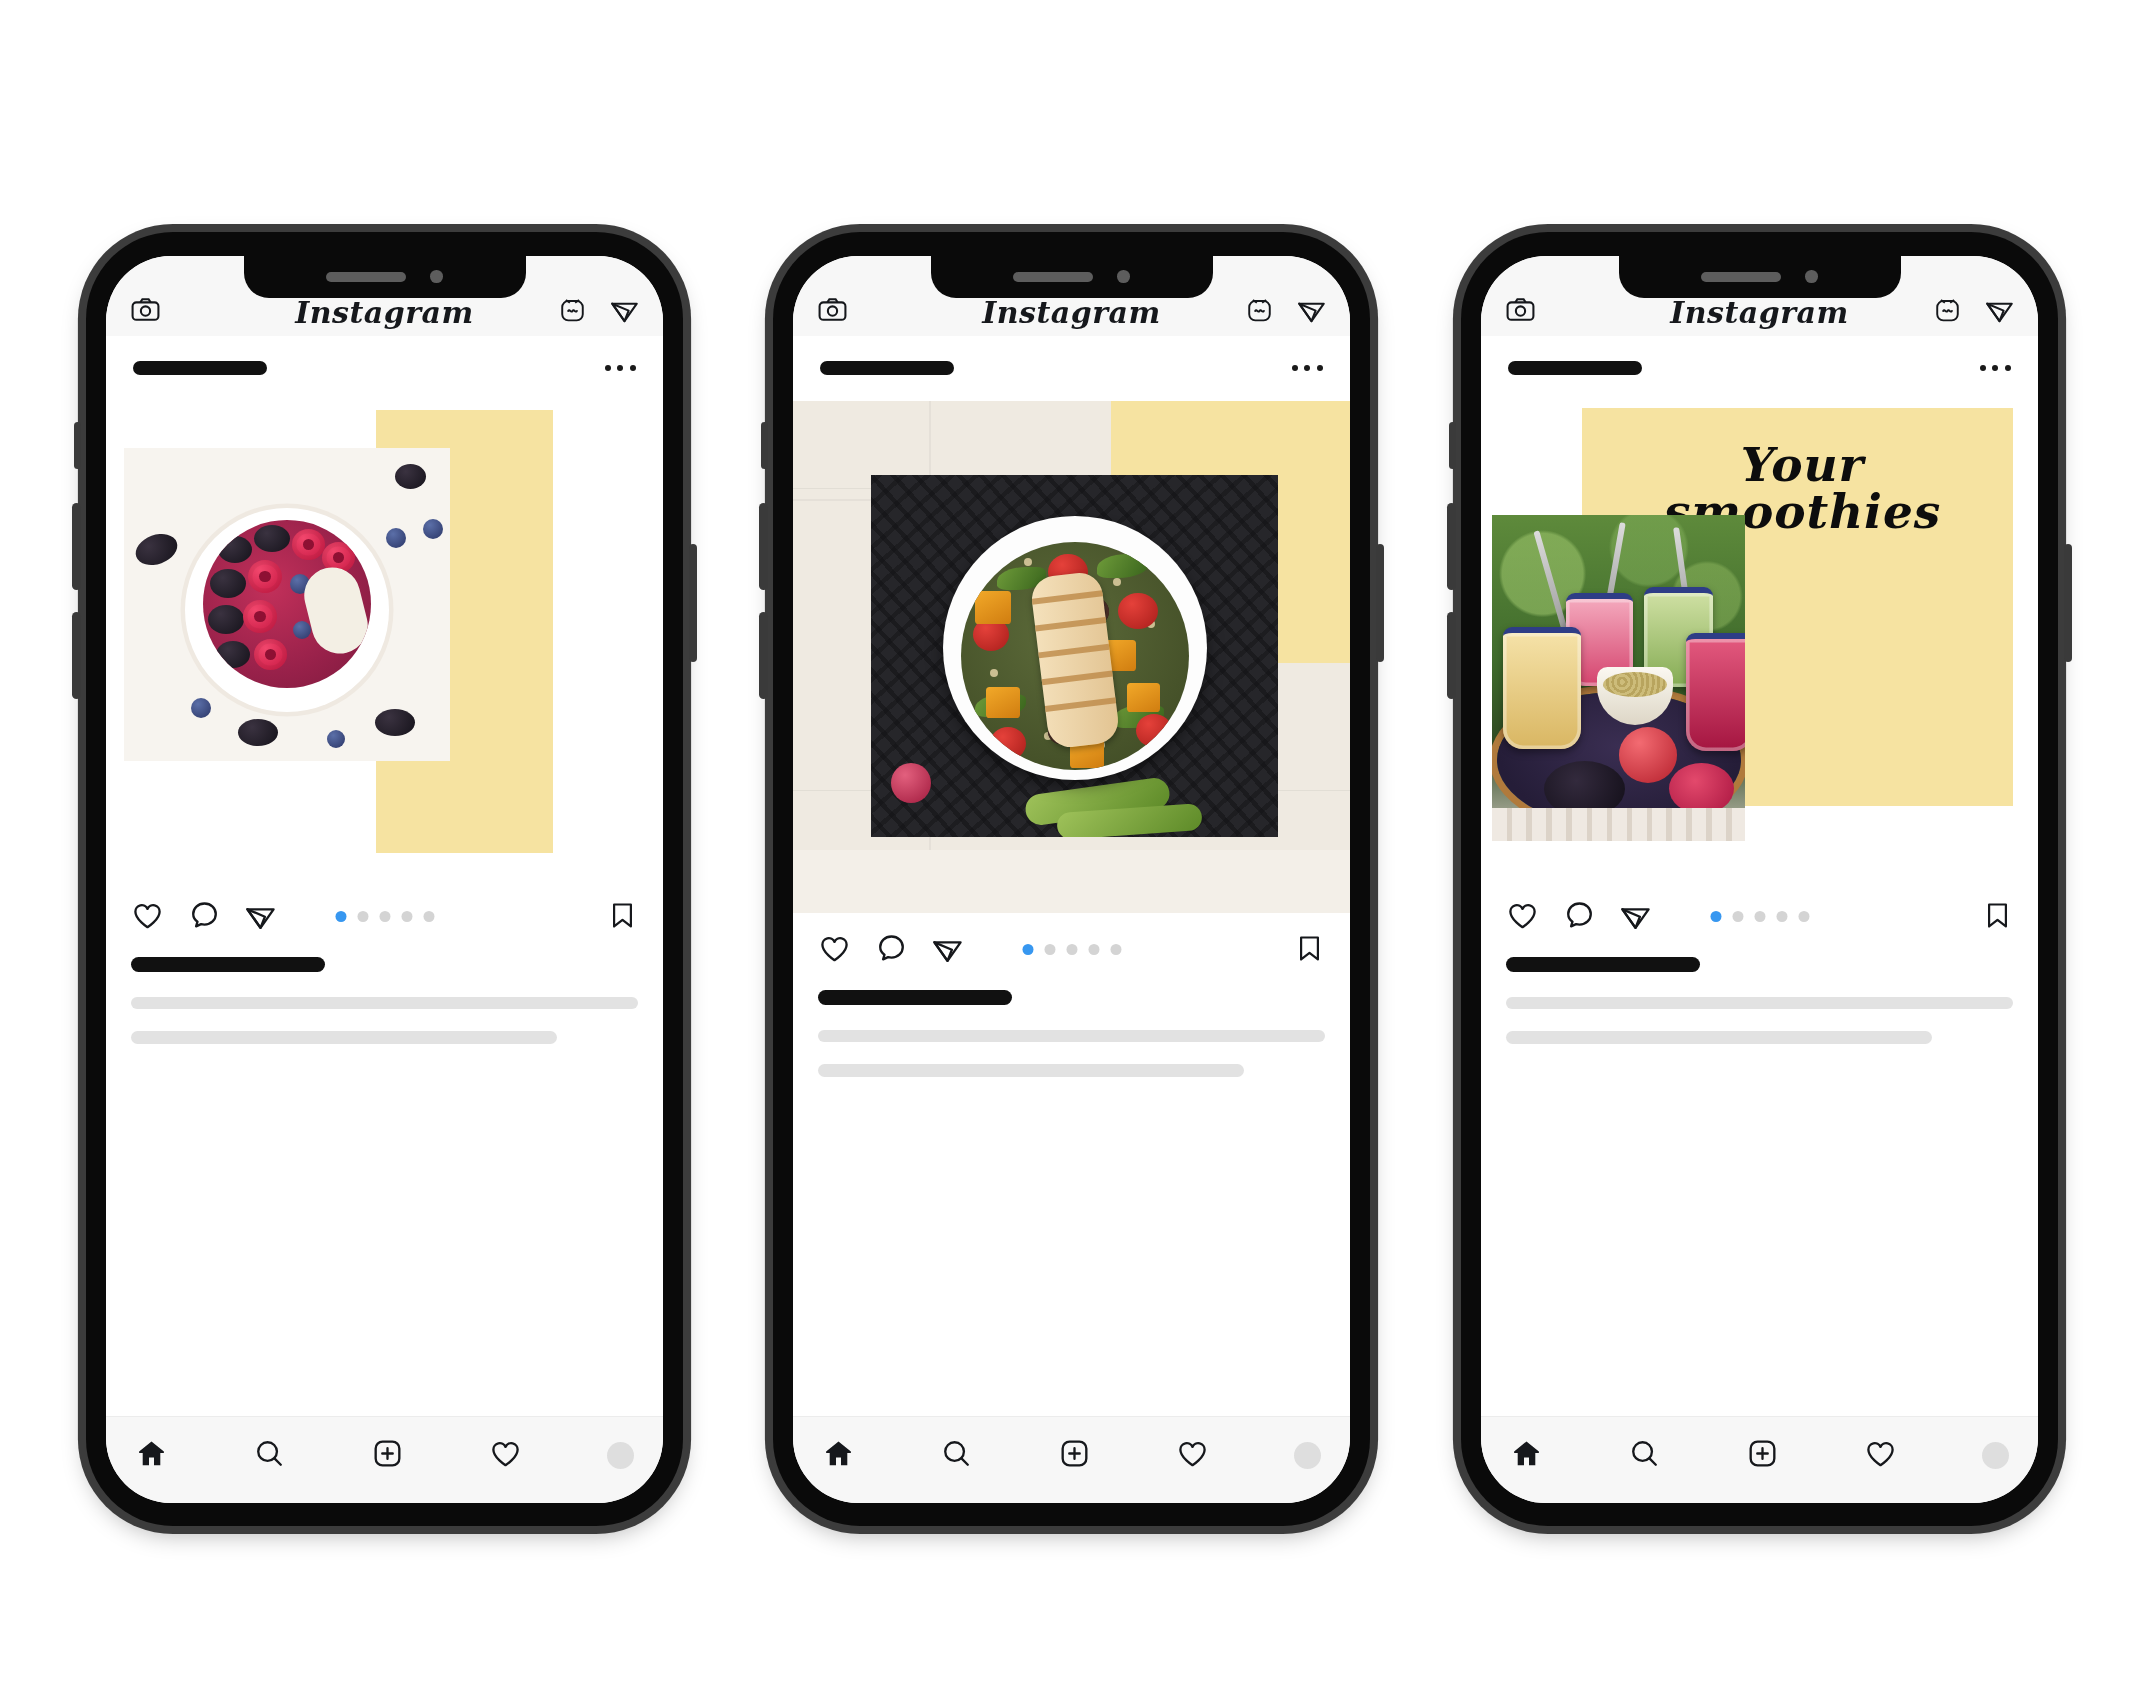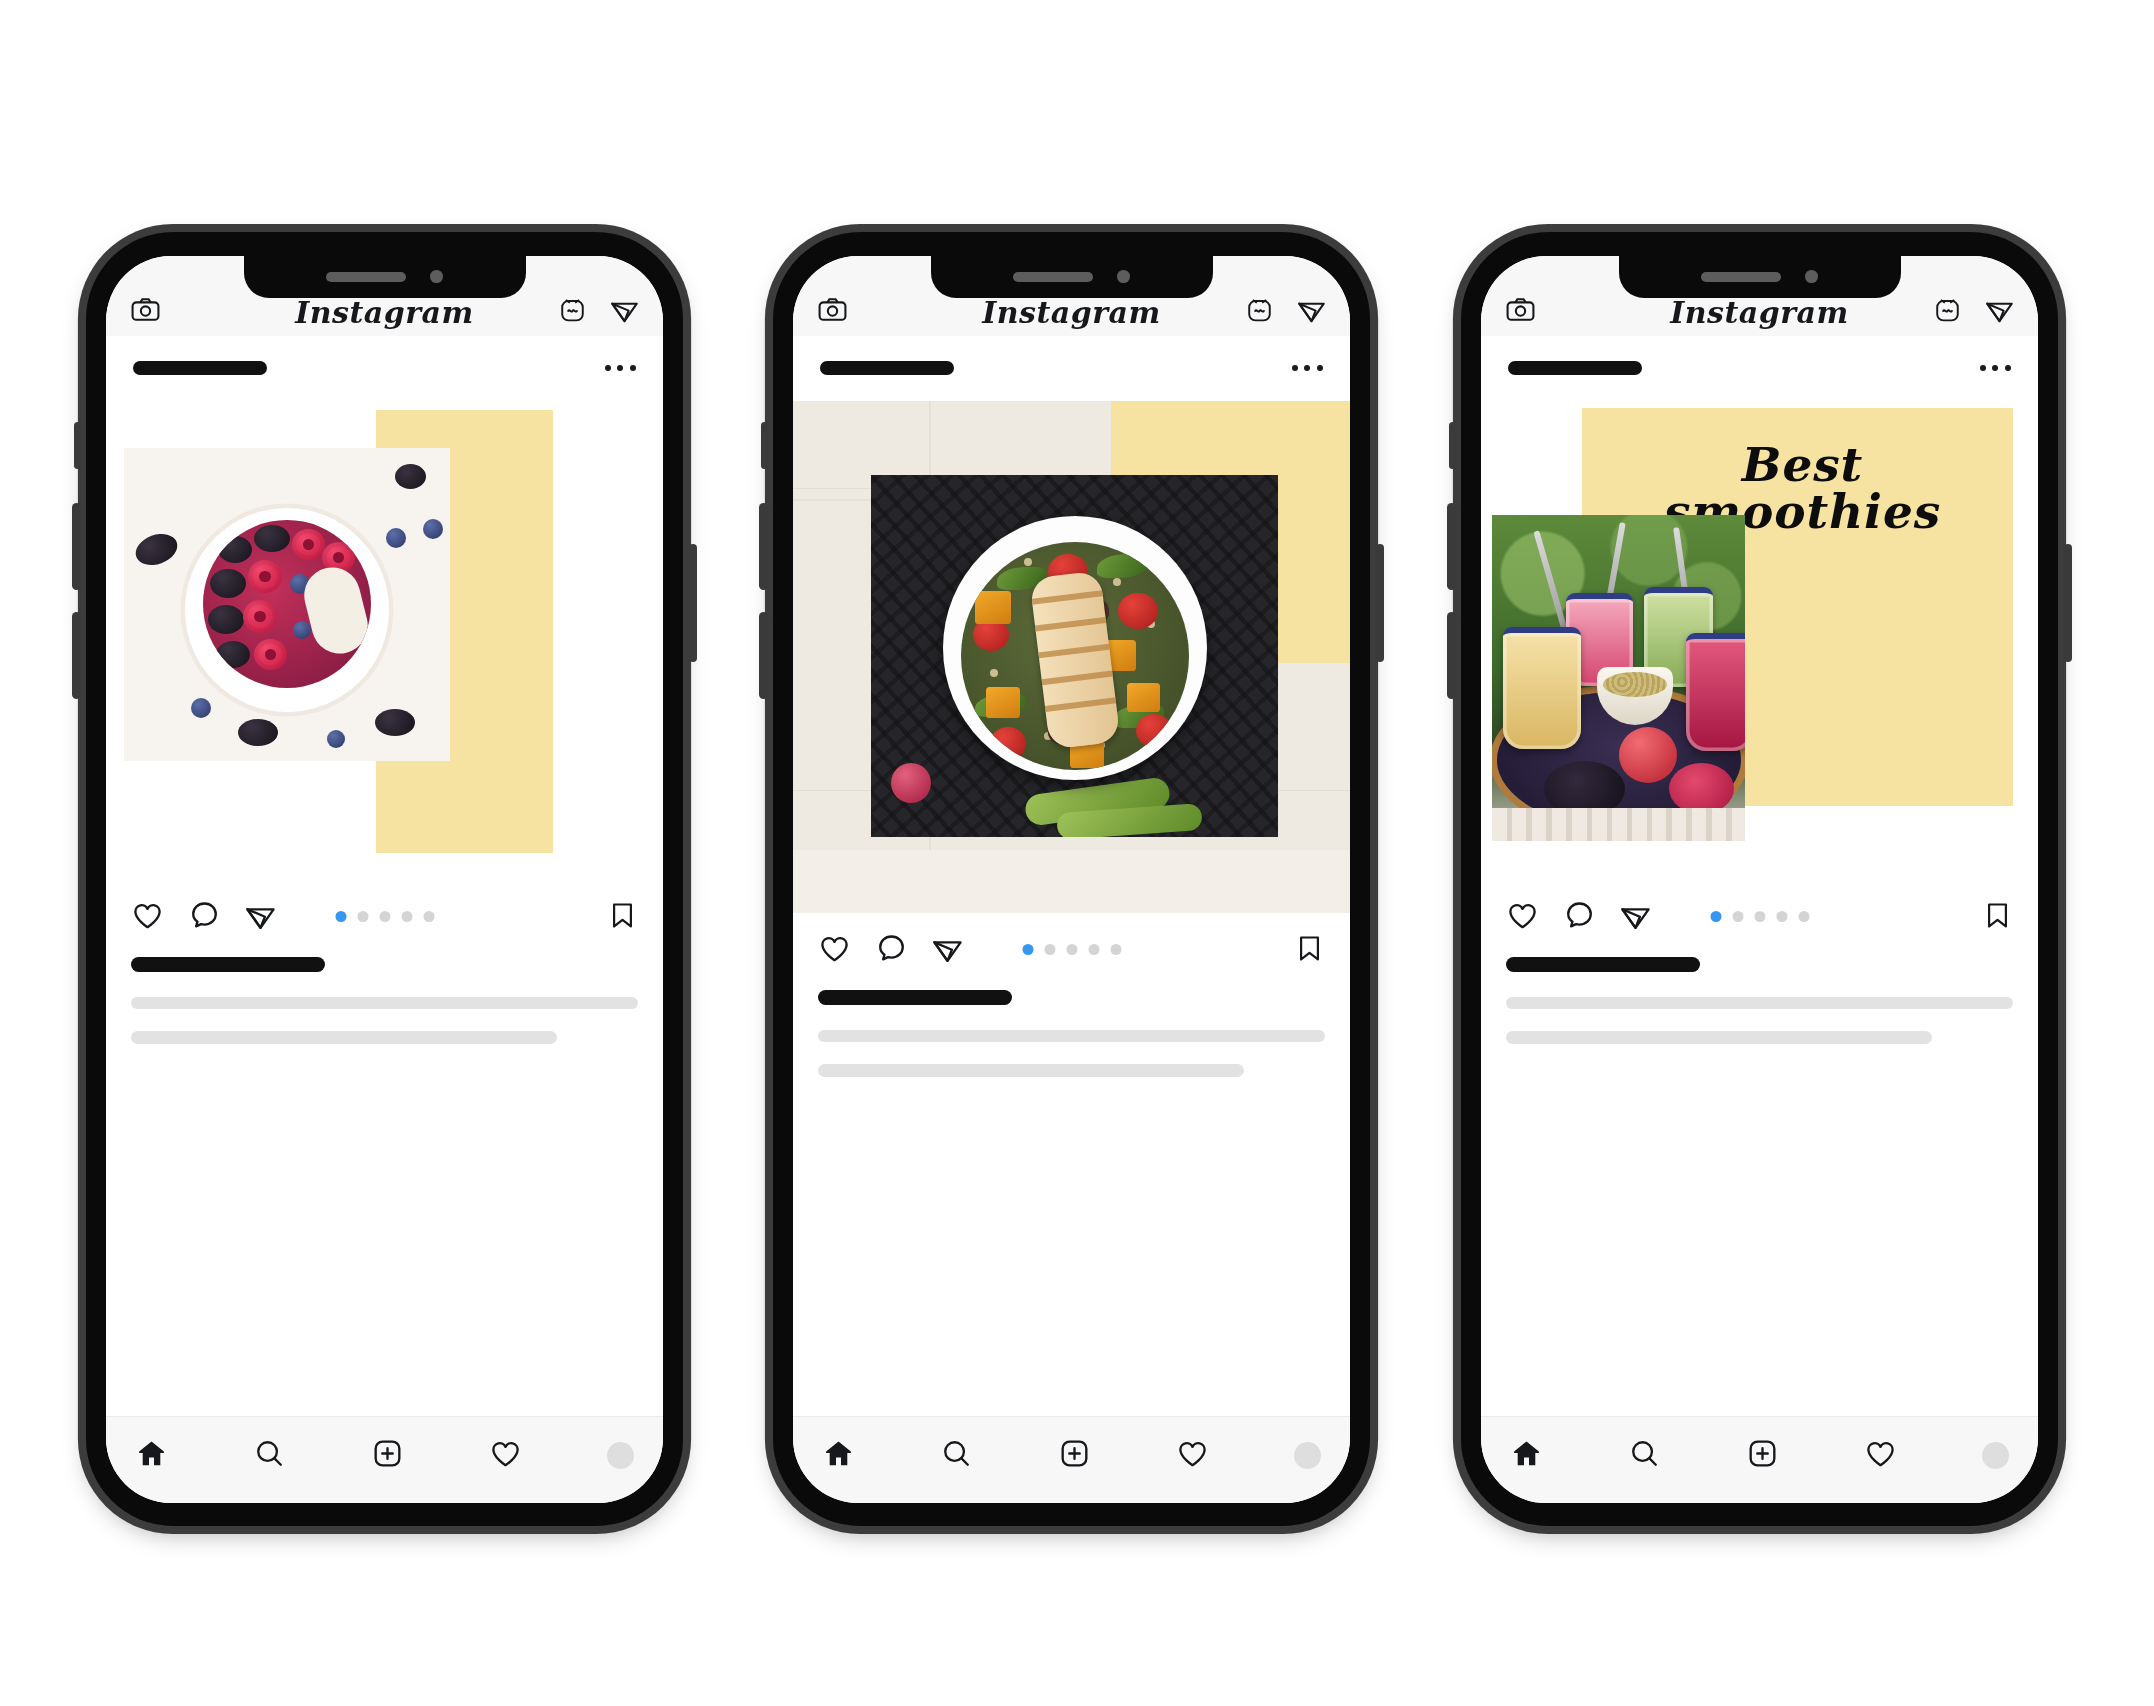--- a/index.html
+++ b/index.html
@@ -716,21 +716,21 @@
           <span class="user-bar"></span>
           <span class="dots">
               <i></i>
               <i></i>
               <i></i>
             </span>
         </div>
 
         <div class="media m3">
           <div class="yellow"></div>
-          <div class="title">Best smoothies</div>
+          <div class="title">Your smoothies</div>
           <div class="photo">
             <div class="ph">
               <div class="garden"></div>
               <div class="tray"></div>
 
               <span class="straw2" style="left:56px;top:14.5px;width:6.3px;height:107px;transform:rotate(-16deg)"></span>
               <span class="straw2" style="left:119px;top:7.2px;width:6.3px;height:101px;transform:rotate(10deg)"></span>
               <span class="straw2" style="left:188px;top:12.7px;width:6.3px;height:100px;transform:rotate(-8deg)"></span>
               <span class="glass" style="left:74px;top:78px;width:67px;height:87px;background:linear-gradient(180deg,#f4a9bd,#d4436d);"></span>
               <span class="glass" style="left:152px;top:72px;width:69px;height:94px;background:linear-gradient(180deg,#cfe0a3,#84ab53);"></span>

